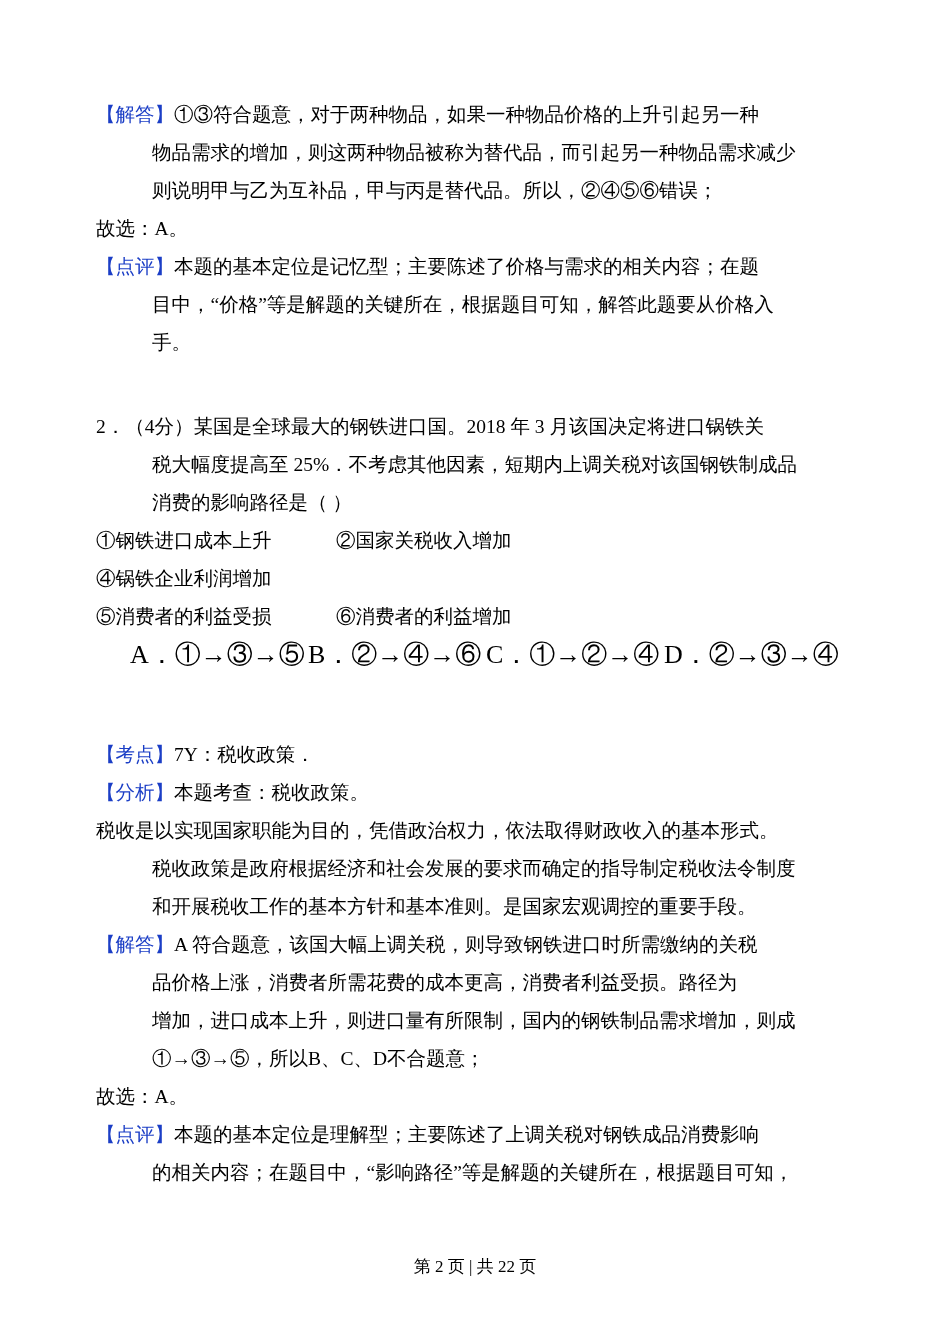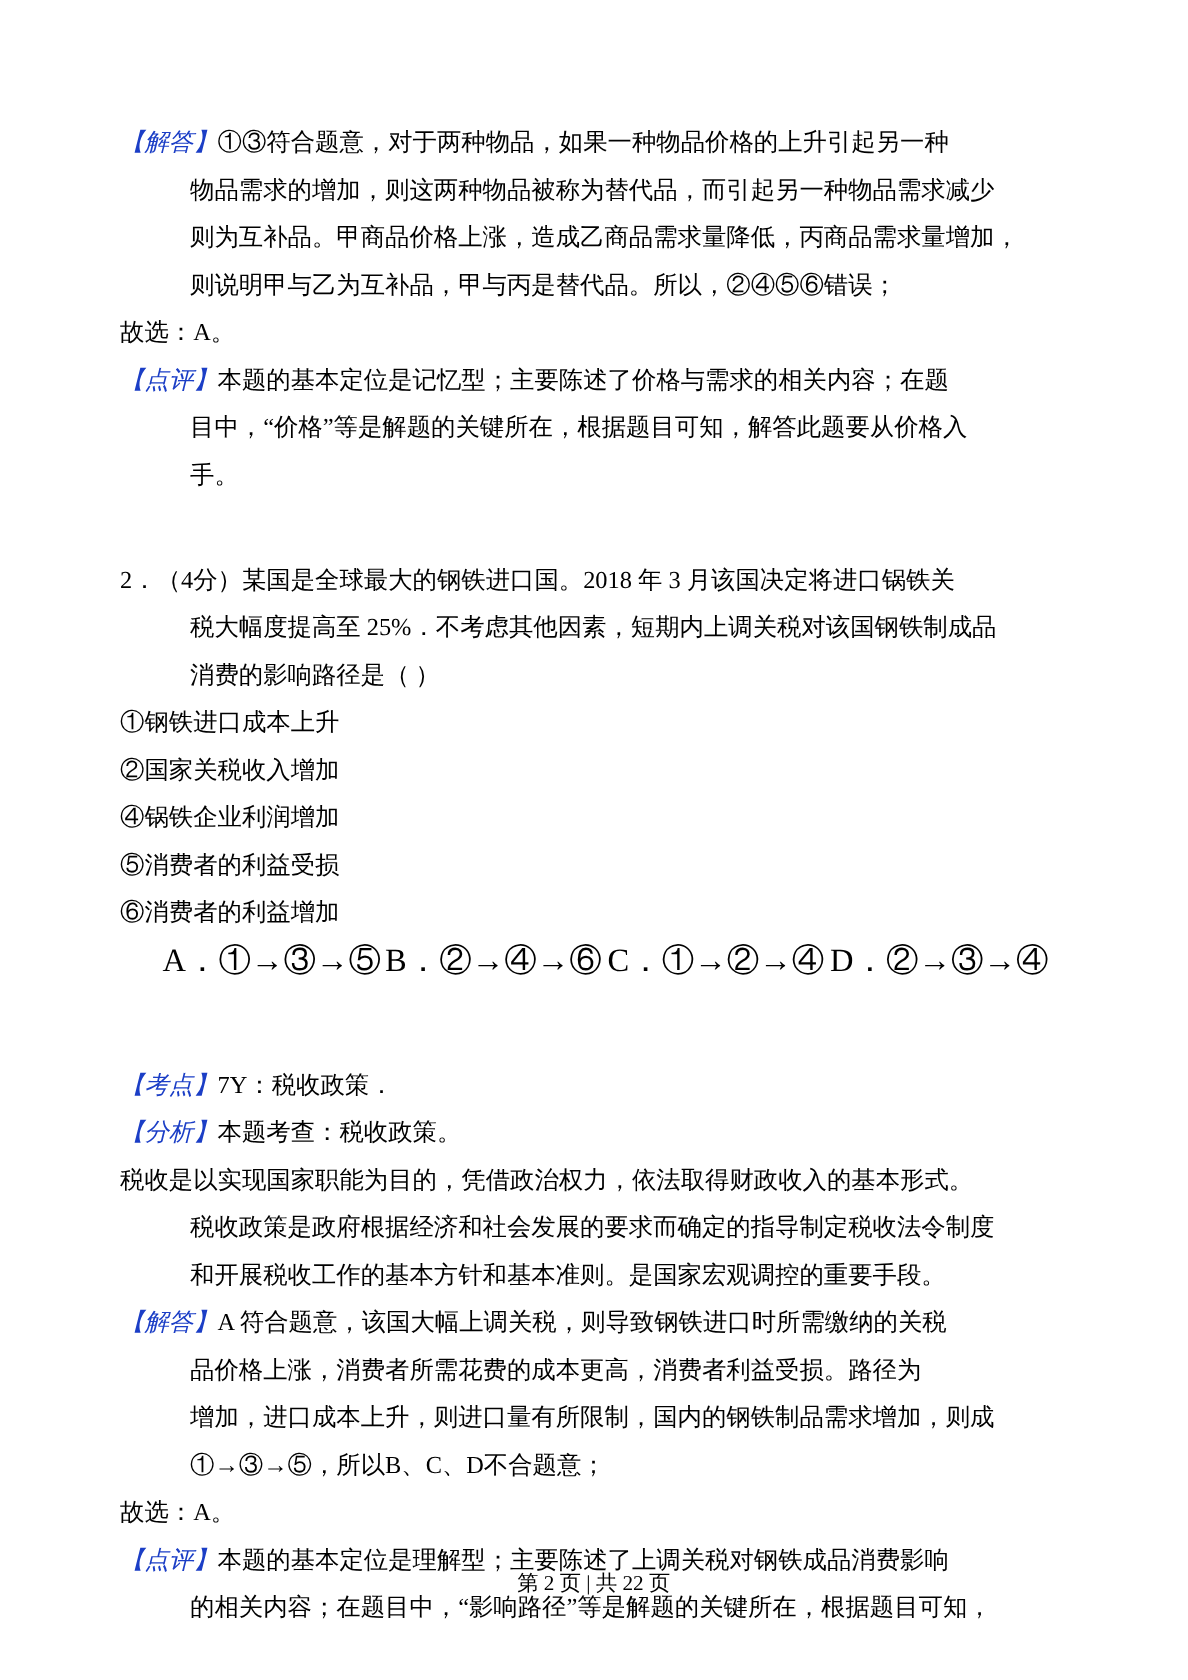--- a/index.html
+++ b/index.html
@@ -38,41 +38,39 @@
     text-indent: 0;
     padding-left: 56px;
   }
   .hang {
     padding-left: 56px;
     text-indent: -56px;
   }
   .tag {
     color: #1b3ec6;
     font-weight: normal;
-    font-style: italic;
   }
   .blk {
     margin-bottom: 0px;
   }
   .gap-lg { height: 46px; }
   .gap-xl { height: 62px; }
 
   
   .q-num-row {
     font-size: 19.5px;
     line-height: 38px;
     text-align: justify;
     padding-left: 56px;
     text-indent: -56px;
   }
   .opt-row {
     font-size: 19.5px;
     line-height: 38px;
     display: flex;
-    flex-direction: column;
   }
   .opt-row .c1 { width: 240px; }
   .opt-row .c2 { width: 300px; }
   .abcd-row {
     font-size: 26px;
     line-height: 38px;
     display: flex;
     padding-left: 34px;
     align-items: center;
   }
@@ -95,23 +93,20 @@
   <div class="content">
 
     <div class="blk">
       <div class="para hang">
         <span class="tag">【解答】</span><span>①③符合题意，对于两种物品，如果一种物品价格的上升引起另一种</span>
       </div>
       <div class="para indent">
         <span>物品需求的增加，则这两种物品被称为替代品，而引起另一种物品需求减少</span>
       </div>
       <div class="para indent">
-        <span>则为互补品。甲商品价格上涨，造成乙商品需求量降低，丙商品需求量增加，</span>
-      </div>
-      <div class="para indent">
         <span>则说明甲与乙为互补品，甲与丙是替代品。所以，②④⑤⑥错误；</span>
       </div>
     </div>
 
     <div class="blk">
       <div class="para">
         <span>故选：A。</span>
       </div>
     </div>
 

